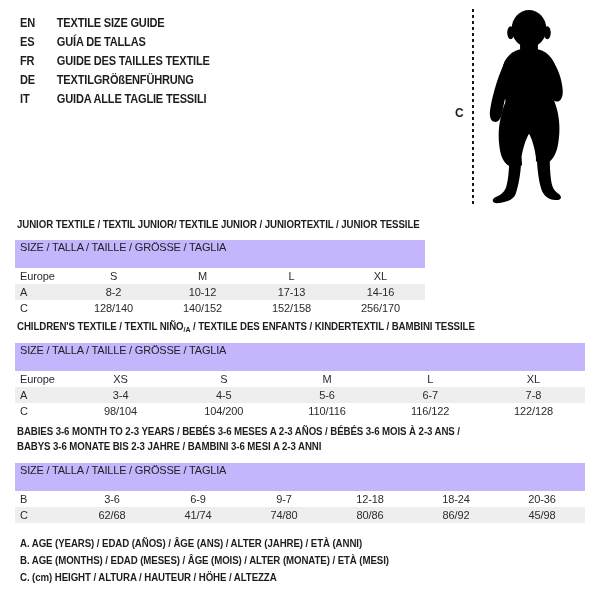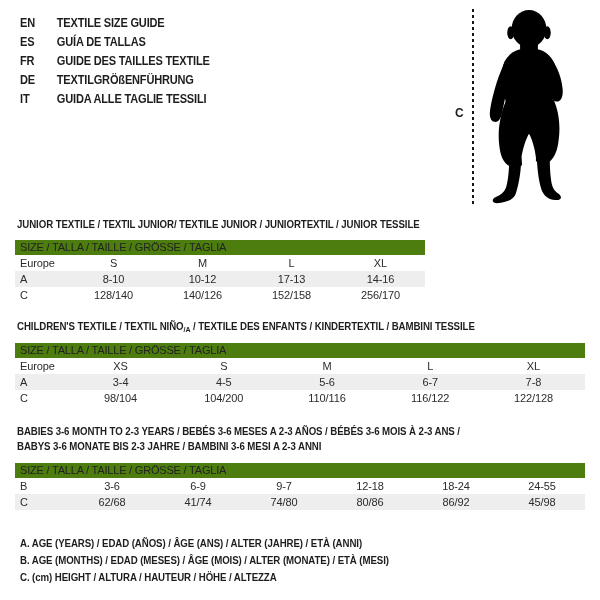--- a/index.html
+++ b/index.html
@@ -19,21 +19,21 @@
   }
   .measure-label{position:absolute;left:455px;top:106px;font-size:12px;font-weight:bold;}
   .baby{position:absolute;left:483px;top:8px;width:90px;height:198px;}
   
   .tbl-title{
     position:absolute;font-size:11px;font-weight:bold;letter-spacing:-0.1px;
     transform:scaleX(0.88);transform-origin:0 50%;white-space:nowrap;line-height:15px;
   }
   .tbl{position:absolute;}
   .bar{
-    height:15px;line-height:15px;background:#4d7c0f;color:#222;
+    height:28px;line-height:15px;background:#c4b5fd;color:#222;
     font-size:11px;letter-spacing:-0.2px;padding-left:5px;box-sizing:border-box;
   }
   .t-row{display:flex;height:16px;align-items:center;font-size:11px;color:#2b2b2b;}
   .t-row.alt{background:#eeeeee;}
   .cell{letter-spacing:-0.1px;}
   .cell.label{width:54px;padding-left:5px;box-sizing:border-box;flex:none;}
   .cell.val{flex:1;text-align:center;}
   .pos-t1-title{left:17px;top:217px;}
   .pos-t1{left:15px;top:240px;width:410px;}
   .pos-t2-title{left:17px;top:319px;}
@@ -96,29 +96,29 @@
     <div>
         <div class="t-row">
           <div class="cell label">Europe</div>
           <div class="cell val">S</div>
           <div class="cell val">M</div>
           <div class="cell val">L</div>
           <div class="cell val">XL</div>
         </div>
         <div class="t-row alt">
           <div class="cell label">A</div>
-          <div class="cell val">8-10</div>
+          <div class="cell val">8-2</div>
           <div class="cell val">10-12</div>
           <div class="cell val">17-13</div>
           <div class="cell val">14-16</div>
         </div>
         <div class="t-row">
           <div class="cell label">C</div>
           <div class="cell val">128/140</div>
-          <div class="cell val">140/126</div>
+          <div class="cell val">140/152</div>
           <div class="cell val">152/158</div>
           <div class="cell val">256/170</div>
         </div>
       </div>
   </div>
 
   <div class="tbl-title pos-t2-title"><span>CHILDREN'S TEXTILE / TEXTIL NIÑO</span><span class="subs">/A</span><span> / TEXTILE DES ENFANTS / KINDERTEXTIL / BAMBINI TESSILE</span></div>
   <div class="tbl pos-t2">
     <div class="bar">SIZE / TALLA / TAILLE / GRÖSSE / TAGLIA</div>
     <div>
@@ -156,21 +156,21 @@
   <div class="tbl pos-t3">
     <div class="bar">SIZE / TALLA / TAILLE / GRÖSSE / TAGLIA</div>
     <div>
         <div class="t-row">
           <div class="cell label">B</div>
           <div class="cell val">3-6</div>
           <div class="cell val">6-9</div>
           <div class="cell val">9-7</div>
           <div class="cell val">12-18</div>
           <div class="cell val">18-24</div>
-          <div class="cell val">24-55</div>
+          <div class="cell val">20-36</div>
         </div>
         <div class="t-row alt">
           <div class="cell label">C</div>
           <div class="cell val">62/68</div>
           <div class="cell val">41/74</div>
           <div class="cell val">74/80</div>
           <div class="cell val">80/86</div>
           <div class="cell val">86/92</div>
           <div class="cell val">45/98</div>
         </div>

